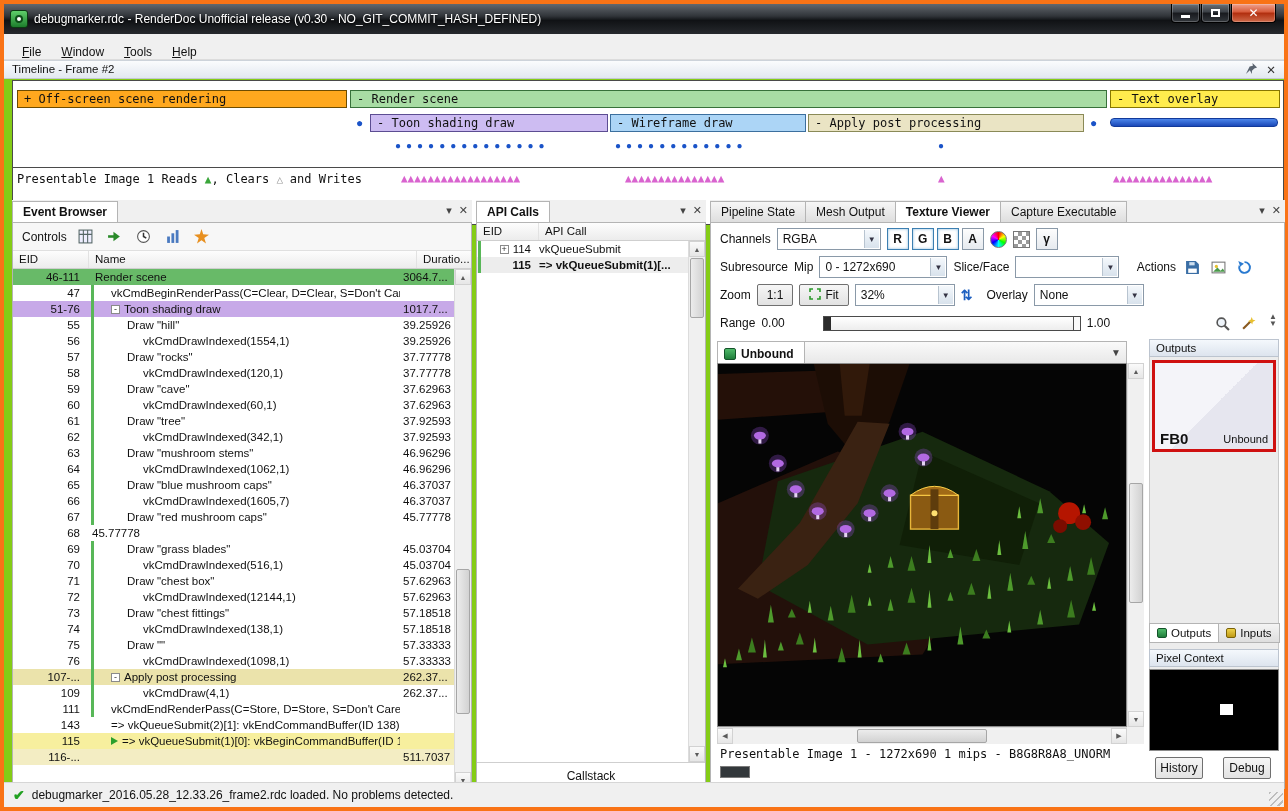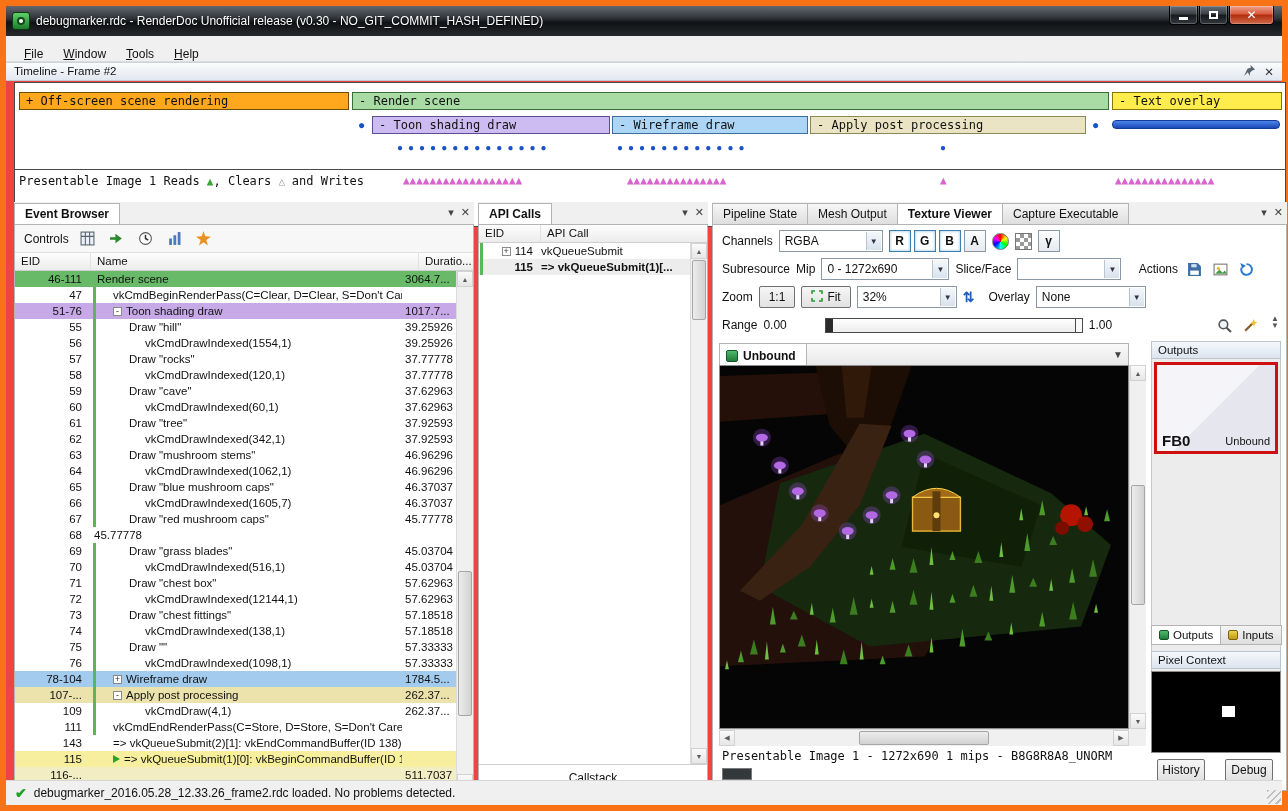--- a/index.html
+++ b/index.html
@@ -1,18 +1,18 @@
 <!DOCTYPE html>
 <html><head>
 <meta charset="utf-8">
 <style>
   * { margin:0; padding:0; box-sizing:border-box; }
   html,body { width:1288px; height:811px; overflow:hidden; }
   body { font-family:"Liberation Sans",sans-serif; font-size:12px; color:#111; background:#000; }
-  #app { position:absolute; inset:0; background:#ef4444; border:6px solid #f97316; }
+  #app { position:absolute; inset:0; background:#84cc16; border:4px solid #f97316; }
   .abs { position:absolute; }
 
   
   .titlebar { position:absolute; left:0; top:0; width:100%; height:30px;
     background:linear-gradient(#63686e, #31353a 40%, #101215 55%, #26292d);
     display:flex; align-items:center; padding-left:6px; }
   .app-icon { width:18px; height:18px; border-radius:3px; background:linear-gradient(#5fcf6a,#1d7d2c);
     border:1px solid #0c3a12; display:flex; align-items:center; justify-content:center; margin-right:6px; }
   .app-icon .cam { width:8px; height:8px; border-radius:50%; background:#fff; border:2px solid #0e4d18; }
   .title-text { color:#fff; font-size:12px; text-shadow:0 1px 2px #000; white-space:nowrap; }
@@ -395,25 +395,20 @@
           </div>
           <div class="erow g">
             <div class="c-eid">75</div>
             <div class="c-name"><span style="padding-left: 38px; display: inline-block;">Draw ""</span></div>
             <div class="c-dur">57.33333</div>
           </div>
           <div class="erow g">
             <div class="c-eid">76</div>
             <div class="c-name"><span style="padding-left: 54px; display: inline-block;">vkCmdDrawIndexed(1098,1)</span></div>
             <div class="c-dur">57.33333</div>
-          </div>
-          <div class="erow t-blue g">
-            <div class="c-eid">78-104</div>
-            <div class="c-name"><span style="padding-left: 22px; display: inline-block;"><span class="exp">+</span>Wireframe draw</span></div>
-            <div class="c-dur">1784.5...</div>
           </div>
           <div class="erow t-khaki g">
             <div class="c-eid">107-...</div>
             <div class="c-name"><span style="padding-left: 22px; display: inline-block;"><span class="exp">-</span>Apply post processing</span></div>
             <div class="c-dur">262.37...</div>
           </div>
           <div class="erow g">
             <div class="c-eid">109</div>
             <div class="c-name"><span style="padding-left: 54px; display: inline-block;">vkCmdDraw(4,1)</span></div>
             <div class="c-dur">262.37...</div>

